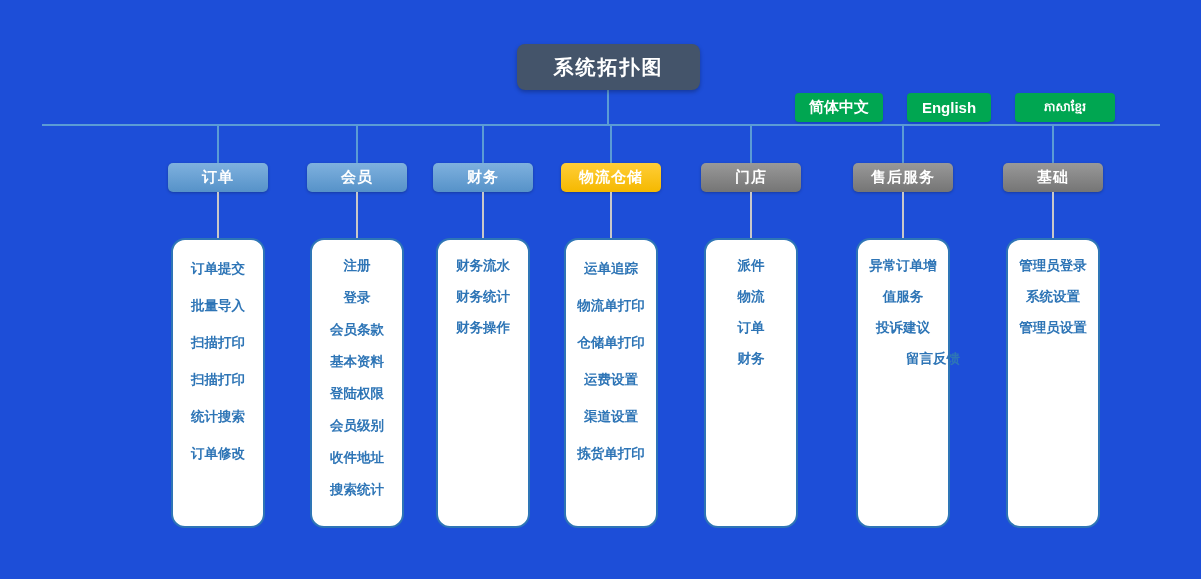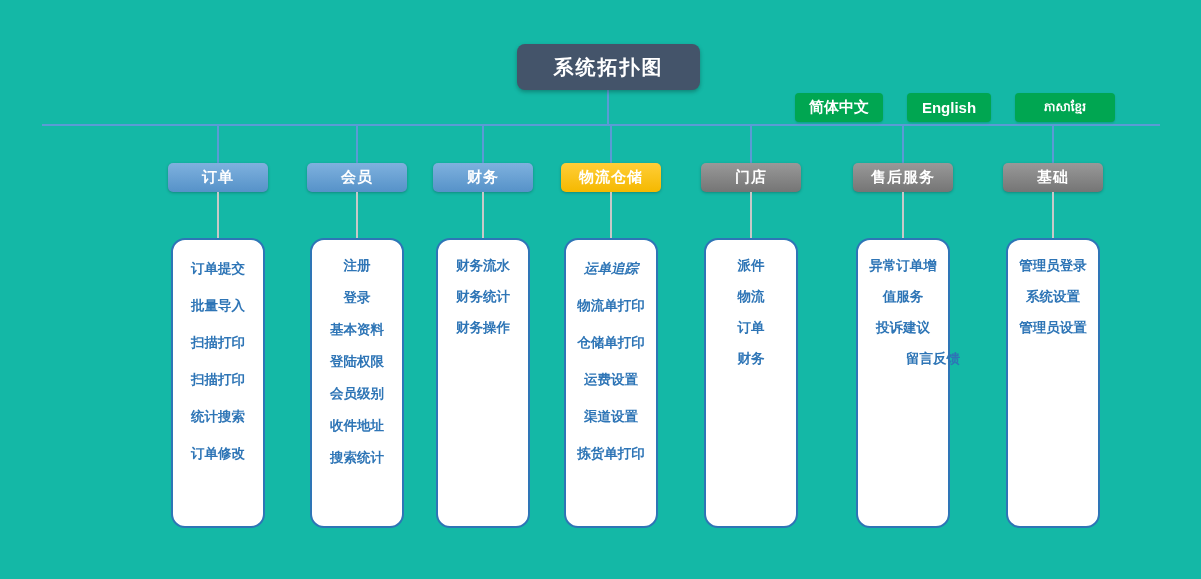--- a/index.html
+++ b/index.html
@@ -2,21 +2,21 @@
 <html style="--title-bg: #44546a; --button-green: #00a651; --header-blue: #5b9bd5; --header-yellow: #ffc000; --header-gray: #7f7f7f; --line-blue: #5b9bd5; --stem-gray: #c8c8c8; --panel-border: #2e75b6; --item-text: #2e75b6;"><head>
 <meta charset="utf-8">
 <style>
   * { margin:0; padding:0; box-sizing:border-box; }
   html,body { background:#ffffff; }
   body { font-family:"Liberation Sans","DejaVu Sans",sans-serif; }
 
   .canvas{
     position:relative;
     width:1201px; height:579px;
-    background:#14b8a6;
+    background:#1d4ed8;
     overflow:hidden;
   }
 
   
   .title-box{
     position:absolute; left:517px; top:44px;
     width:183px; height:46px;
     background:var(--title-bg,#44546a);
     border-radius:8px;
     color:#ffffff; font-size:20px; font-weight:bold; letter-spacing:2px;
@@ -128,20 +128,21 @@
   </div>
       <div class="branch" style="left: 307px;">
     <div class="drop"></div>
     <div class="header blue">
       <span class="header-label">会员</span>
     </div>
     <div class="stem"></div>
     <div class="panel">
           <div class="item" style="height: 32px; line-height: 32px;">注册</div>
           <div class="item" style="height: 32px; line-height: 32px;">登录</div>
+          <div class="item" style="height: 32px; line-height: 32px;">会员条款</div>
           <div class="item" style="height: 32px; line-height: 32px;">基本资料</div>
           <div class="item" style="height: 32px; line-height: 32px;">登陆权限</div>
           <div class="item" style="height: 32px; line-height: 32px;">会员级别</div>
           <div class="item" style="height: 32px; line-height: 32px;">收件地址</div>
           <div class="item" style="height: 32px; line-height: 32px;">搜索统计</div>
         </div>
   </div>
       <div class="branch" style="left: 433px;">
     <div class="drop"></div>
     <div class="header blue">
@@ -154,21 +155,21 @@
           <div class="item" style="height: 31px; line-height: 31px;">财务操作</div>
         </div>
   </div>
       <div class="branch" style="left: 561px;">
     <div class="drop"></div>
     <div class="header yellow">
       <span class="header-label">物流仓储</span>
     </div>
     <div class="stem"></div>
     <div class="panel">
-          <div class="item" style="height: 37px; line-height: 37px; font-style: italic;">运单追踪</div>
+          <div class="item" style="height: 37px; line-height: 37px;">运单追踪</div>
           <div class="item" style="height: 37px; line-height: 37px;">物流单打印</div>
           <div class="item" style="height: 37px; line-height: 37px;">仓储单打印</div>
           <div class="item" style="height: 37px; line-height: 37px;">运费设置</div>
           <div class="item" style="height: 37px; line-height: 37px;">渠道设置</div>
           <div class="item" style="height: 37px; line-height: 37px;">拣货单打印</div>
         </div>
   </div>
       <div class="branch" style="left: 701px;">
     <div class="drop"></div>
     <div class="header gray">

